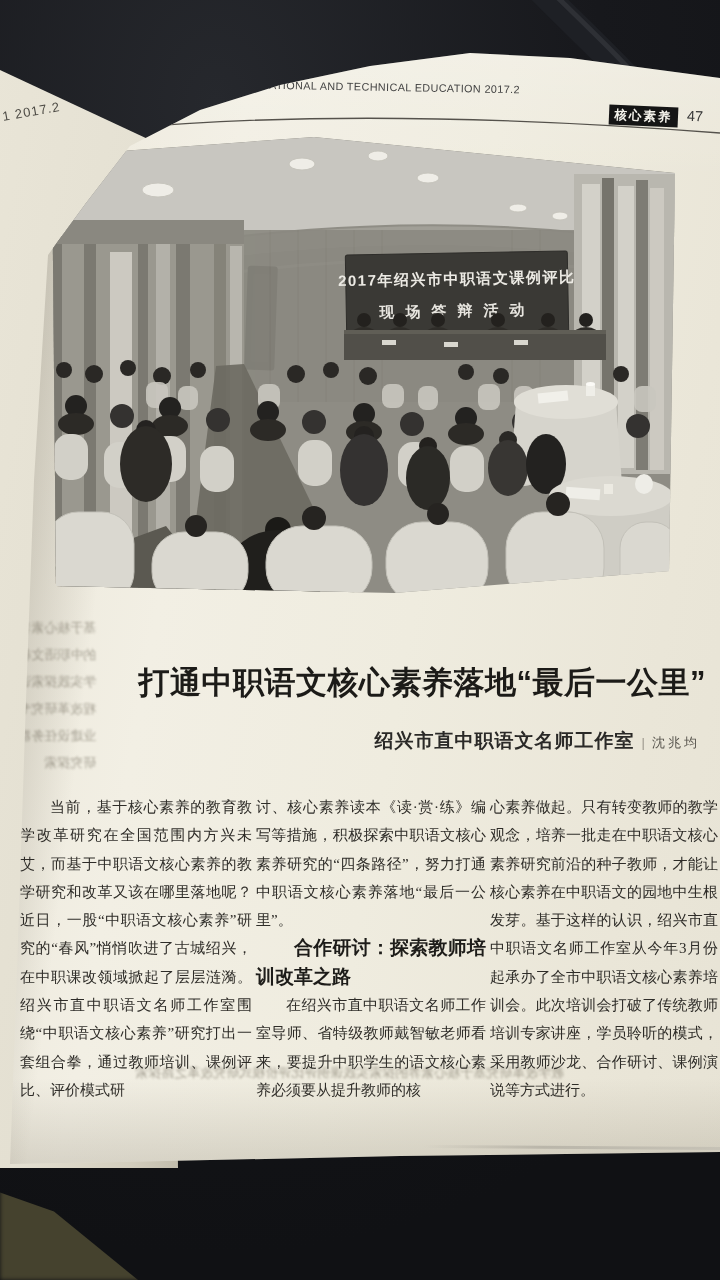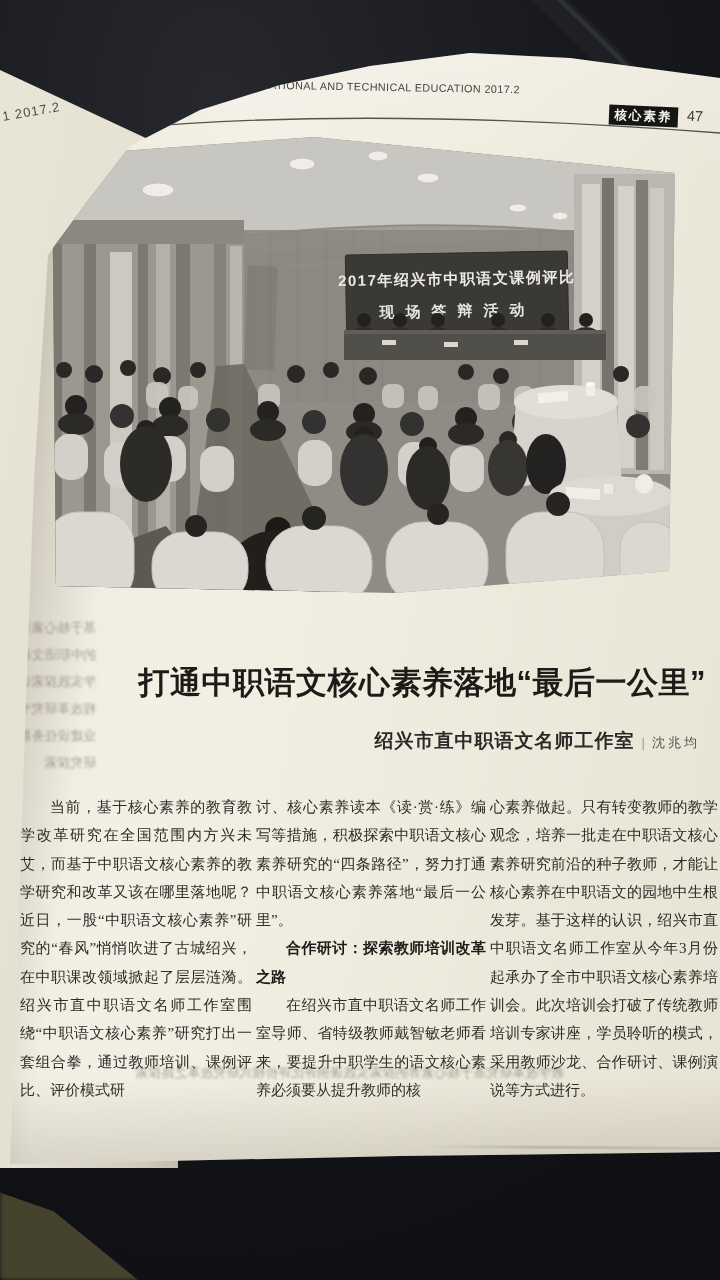--- a/index.html
+++ b/index.html
@@ -52,21 +52,21 @@
   .byline .sep{font-size:13px;color:#9a968c;margin:0 7px;}
   .byline .author{font-size:13px;color:#56534c;letter-spacing:3px;}
 
   .col{position:absolute;top:793px;font-family:"Liberation Serif","DejaVu Serif",serif;
     font-size:15px;line-height:28.3px;color:#2e2c28;text-align:justify;}
   .col p{margin:0;}
   .col1{left:20px;width:232px;}
   .col2{left:256px;width:230px;}
   .col3{left:490px;width:228px;}
   .indent{text-indent:2em;}
-  .subhead{font-weight:bold;color:#1d1c19;font-family:Liberation Sans, sans-serif;font-size:15px;}
+  .subhead{font-weight:bold;color:#1d1c19;font-family:Liberation Sans, sans-serif;font-size:19px;}
 
   .bottom-edge{position:absolute;left:424px;top:1146px;width:296px;height:3px;
     background:linear-gradient(90deg, rgba(190,186,172,0), #bab6aa 40%, #c6c2b6);
     transform:rotate(.4deg);}
   .olive-corner{position:absolute;left:0;top:1185px;width:150px;height:95px;
     background:#45422e;filter:blur(2px);
     clip-path:polygon(0 8%,36% 28%,92% 100%,0 100%);}
 </style>
 </head>
 <body>

